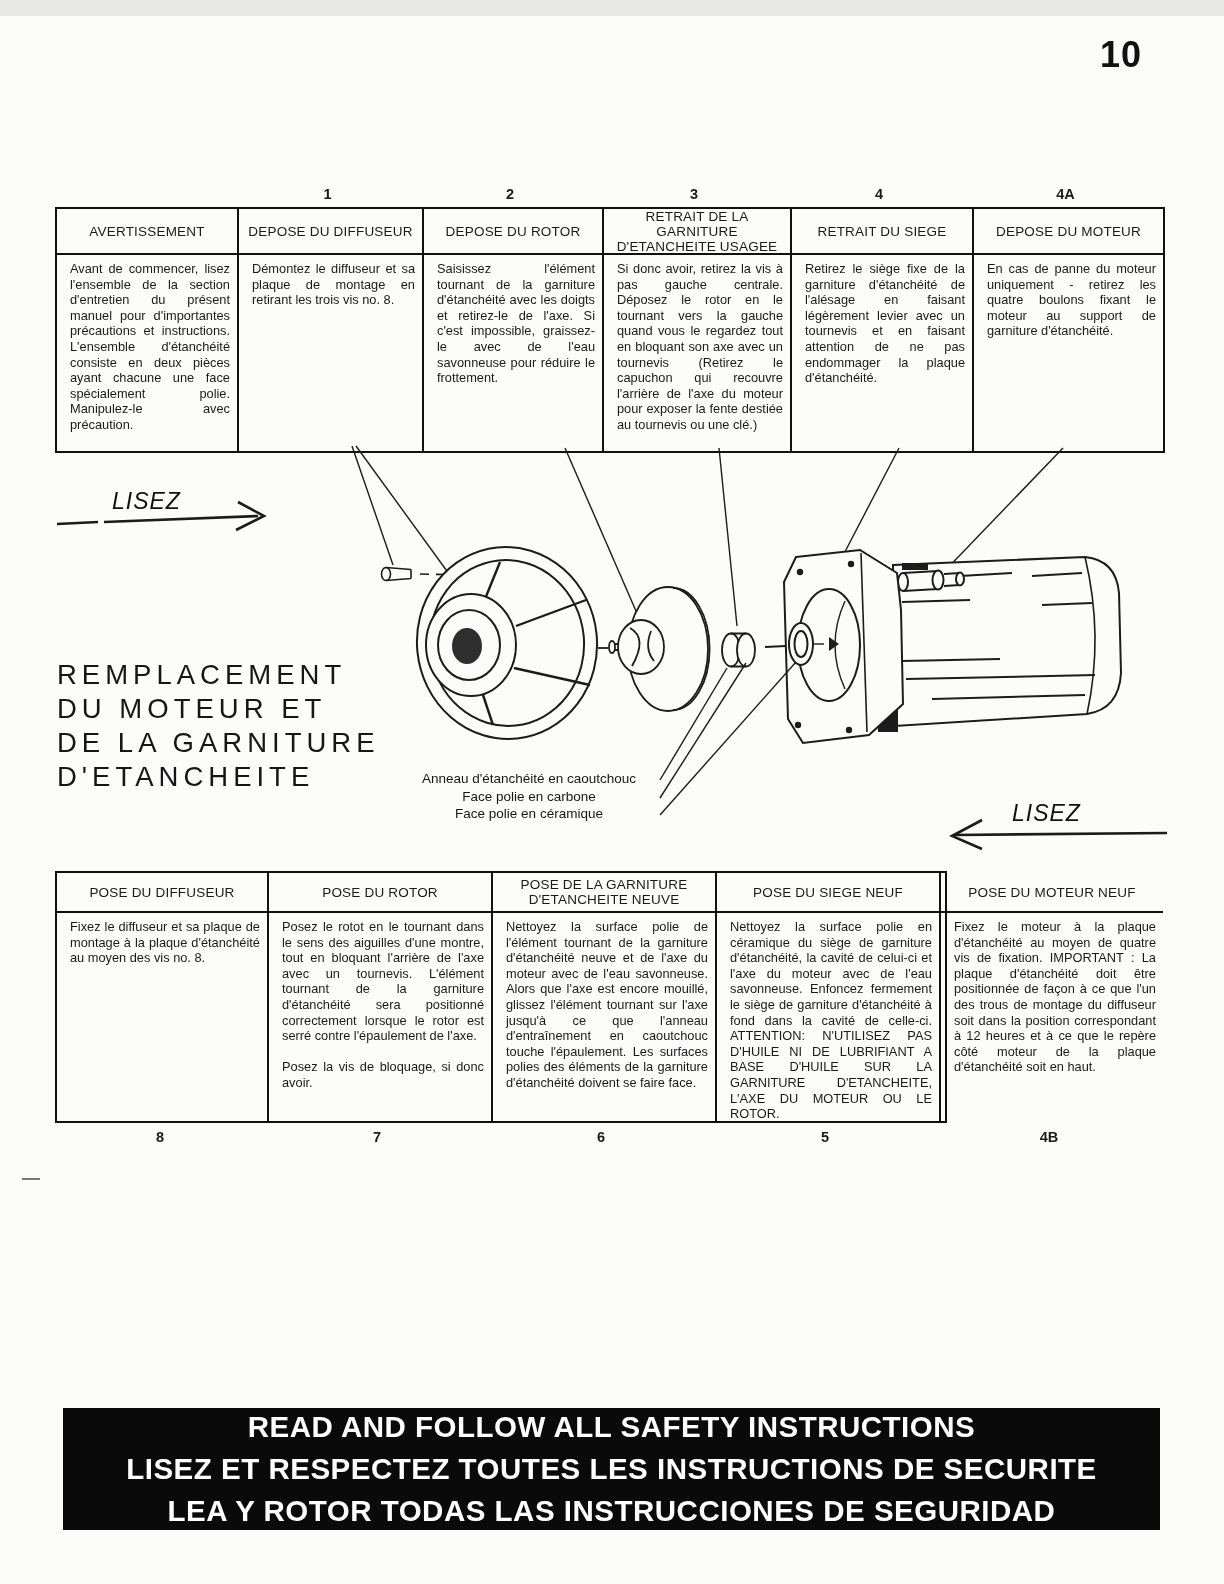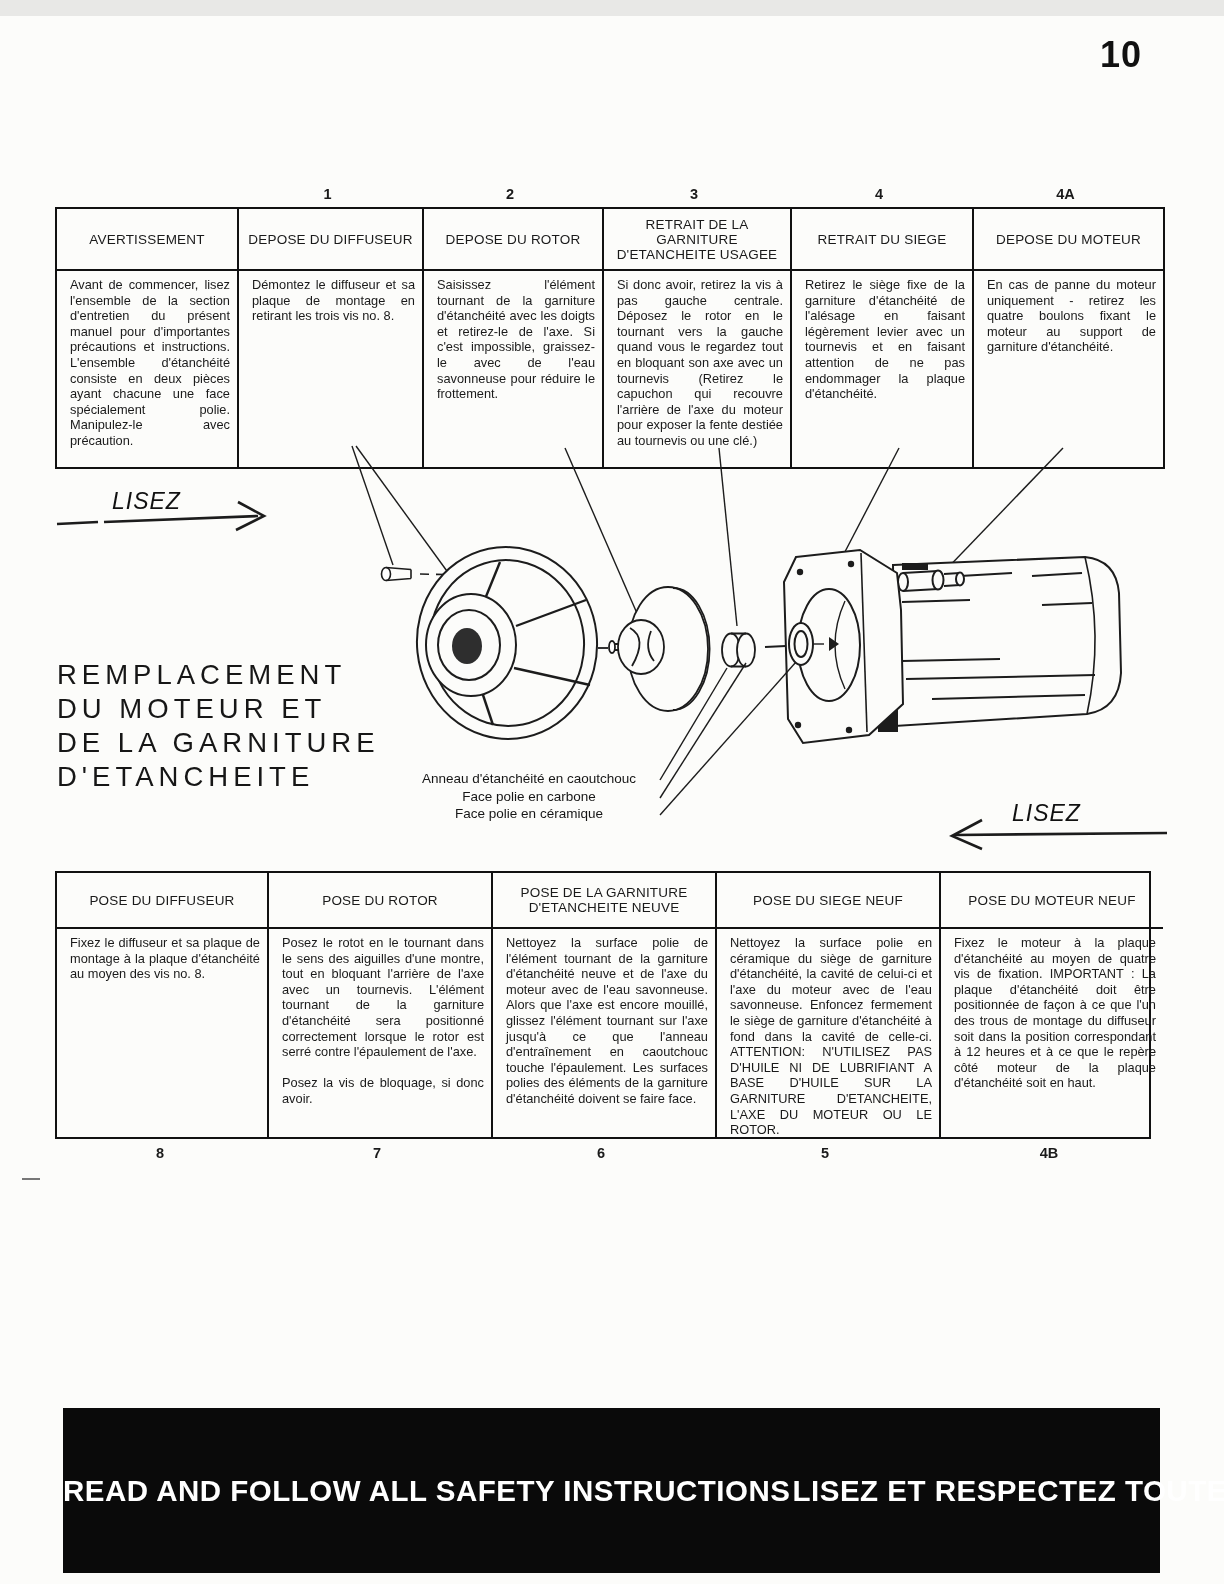--- a/index.html
+++ b/index.html
@@ -16,36 +16,36 @@
     position:absolute;left:1100px;top:18px;width:80px;
     font-size:36px;font-weight:bold;letter-spacing:1px;color:#111;
   }
   
   .steps-row{display:grid;height:21px;font-size:14.5px;font-weight:bold;}
   .steps-row .step{text-align:center;}
   .man-table{border:2px solid #111;}
   .hdr-row,.body-row{display:grid;}
   .hdr-cell{
     display:flex;align-items:center;justify-content:center;text-align:center;
-    font-size:13.5px;letter-spacing:.2px;padding:12px 5px;
+    font-size:13.5px;letter-spacing:.2px;padding:4px 5px;
     border-left:2px solid #111;border-bottom:2px solid #111;
   }
   .hdr-cell:first-child,.body-cell:first-child{border-left:none;}
   .body-cell{
     padding:6px 7px 0 13px;font-size:12.8px;line-height:1.22;
     text-align:justify;white-space:pre-line;border-left:2px solid #111;
     overflow:hidden;
   }
   .top-table-wrap{position:absolute;left:55px;top:170px;width:1110px;}
   .top-table-wrap .steps-row,
   .top-table-wrap .hdr-row,
   .top-table-wrap .body-row{grid-template-columns:180px 185px 180px 188px 182px 191px;}
   .top-table-wrap .hdr-cell{height:36px;}
   .top-table-wrap .body-cell{height:190px;}
-  .bot-table-wrap{position:absolute;left:55px;top:855px;width:1096px;}
+  .bot-table-wrap{position:absolute;left:55px;top:855px;width:892px;}
   .bot-table-wrap .steps-row,
   .bot-table-wrap .hdr-row,
   .bot-table-wrap .body-row{grid-template-columns:210px 224px 224px 224px 224px;}
   .bot-table-wrap .hdr-cell{min-height:30px;}
   .bot-table-wrap .body-cell{height:202px;}
   .bot-table-wrap .steps-row{margin-top:6px;}
   
   .lisez{
     position:absolute;font-style:italic;font-weight:normal;font-size:23px;
     letter-spacing:1px;color:#111;
@@ -57,22 +57,22 @@
     font-size:27.5px;font-weight:normal;letter-spacing:5px;line-height:34px;color:#161616;
   }
   .diagram-labels{
     position:absolute;left:400px;top:754px;width:258px;
     text-align:center;font-size:13.5px;line-height:17.5px;color:#161616;
   }
   .svg-overlay{position:absolute;left:0;top:0;width:1224px;height:1584px;pointer-events:none;}
   .margin-mark{position:absolute;left:22px;top:1162px;width:18px;border-top:2px solid #777;}
   
   .banner{
-    position:absolute;left:63px;top:1392px;width:1097px;height:165px;
-    background:#0a0a0a;display:flex;
+    position:absolute;left:63px;top:1392px;width:1097px;height:122px;
+    background:#0a0a0a;display:flex;flex-direction:column;
     align-items:center;justify-content:space-between;gap:2px;
   }
   .banner-line{
     color:#fff;font-weight:bold;font-size:29.5px;letter-spacing:.5px;line-height:38px;
     white-space:nowrap;
   }
 </style>
 </head>
 <body>
 

